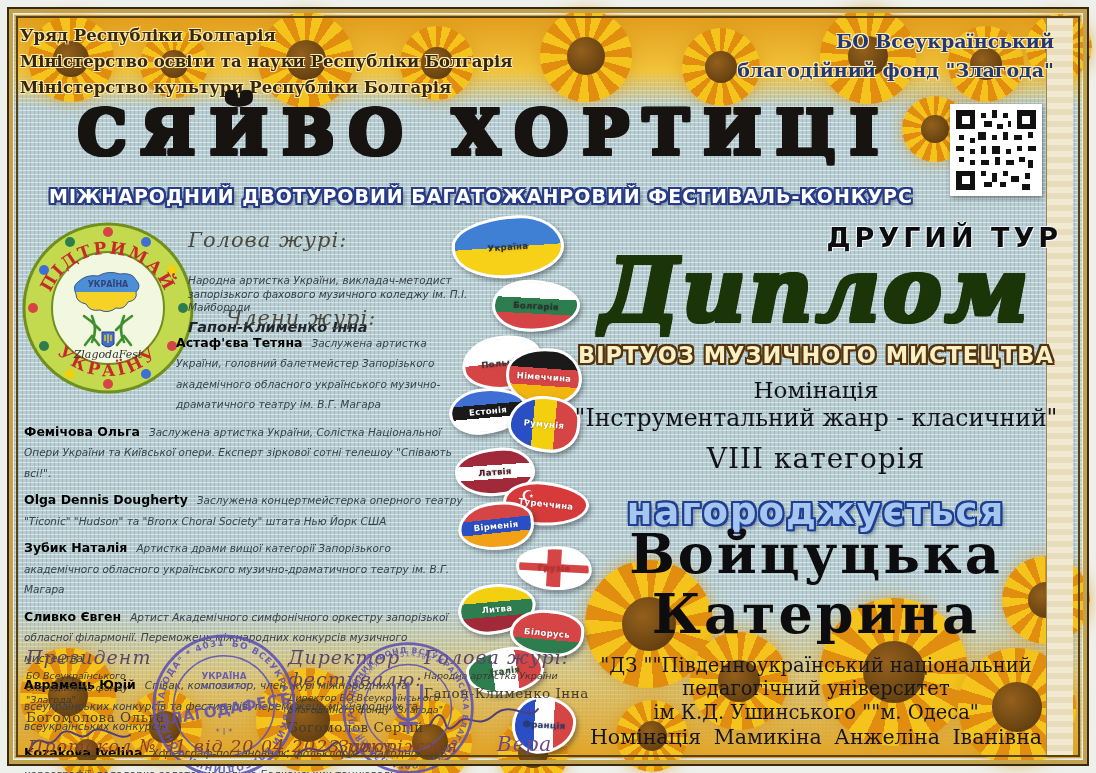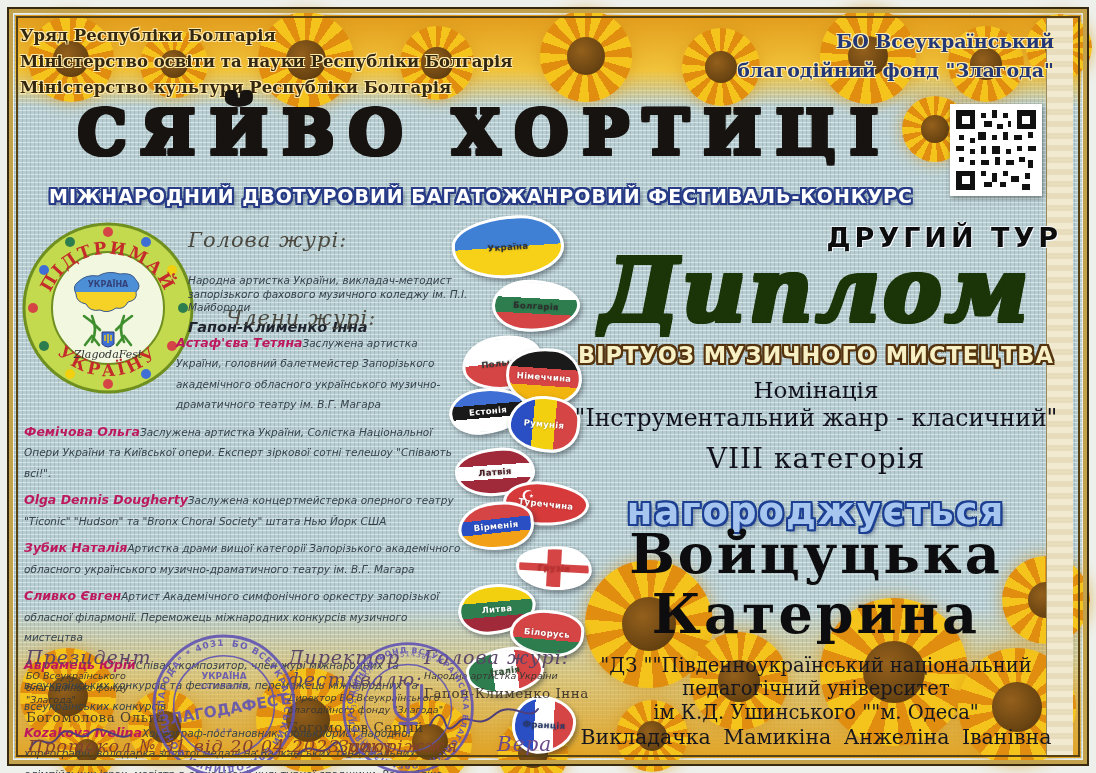--- a/index.html
+++ b/index.html
@@ -53,21 +53,21 @@
   
   .script{font-family:"DejaVu Serif",serif;font-style:italic;}
   .head-block{position:absolute;left:188px;top:228px;width:302px;z-index:8;}
   .head-title{font-size:21px;color:#4c4a40;letter-spacing:1px;}
   .head-desc{margin-top:22px;font-size:10.5px;font-style:italic;color:#35404a;line-height:1.3;}
   .head-name{margin-top:4px;font-size:14.5px;font-weight:bold;font-style:italic;color:#20242c;}
   .members-title{position:absolute;left:226px;top:306px;z-index:8;font-size:21px;color:#4c4a40;letter-spacing:1px;}
   .jury-list{position:absolute;left:24px;top:332px;width:444px;z-index:8;}
   .jury-item{margin-bottom:7px;line-height:1.28;}
   .jury-item:first-child{margin-left:152px;width:290px;}
-  .jname{font-size:12.5px;font-weight:bold;font-style:italic;color:#be185d;}
+  .jname{font-size:12.5px;font-weight:bold;color:#000000;margin-right:9px;}
   .jdesc{font-size:10.5px;font-style:italic;color:#36424c;}
   
   .rc{position:absolute;z-index:8;left:570px;width:492px;text-align:center;}
   .round{top:222px;text-align:right;padding-right:4px;font-weight:700;font-size:27px;letter-spacing:4px;color:#0c0c0c;
     text-shadow:-1px -1px 0 #f4f7ff,1px 1px 0 #f4f7ff;}
   .diploma{top:246px;font-family:"DejaVu Serif",serif;font-style:italic;font-weight:bold;font-size:88px;line-height:1;
     letter-spacing:3px;color:#5d9c16;
     text-shadow:-2px -2px 0 #1b3408,2px -2px 0 #1b3408,-2px 2px 0 #1b3408,2px 2px 0 #1b3408,
                 0 -2px 0 #1b3408,0 2px 0 #1b3408,-2px 0 0 #1b3408,2px 0 0 #1b3408;}
   @supports (-webkit-background-clip:text){
@@ -311,21 +311,21 @@
   <div class="rc nomination">"Інструментальний жанр - класичний"</div>
   <div class="rc awarded">нагороджується</div>
   <div class="rc category">VIII категорія</div>
   <div class="rc rname1">Войцуцька</div>
   <div class="rc rname2">Катерина</div>
   <div class="rc institution">
     <div>"ДЗ ""Південноукраїнський національний</div>
     <div>педагогічний університет</div>
     <div>ім К.Д. Ушинського ""м. Одеса"</div>
   </div>
-  <div class="rc teacher">Викладачка Мамикіна Анжеліна Іванівна</div>
+  <div class="rc teacher">Номінація Мамикіна Анжеліна Іванівна</div>
 
   <div class="sigcol" style="left:26px;top:646px;width:152px;">
     <div class="script sig-title">Президент</div>
     <div class="sig-org">БО Всеукраїнського благодійного фонду "Злагода"</div>
     <div class="sig-name">Богомолова Ольга</div>
     <div class="sigline">
       <svg width="110" height="30" viewBox="0 0 110 30">
           <path d="M4,24 C14,4 20,28 32,12 S52,20 64,8 S92,18 104,10" fill="none" stroke="#4e3f7a" stroke-width="2" stroke-linecap="round"></path>
         </svg>
     </div>

